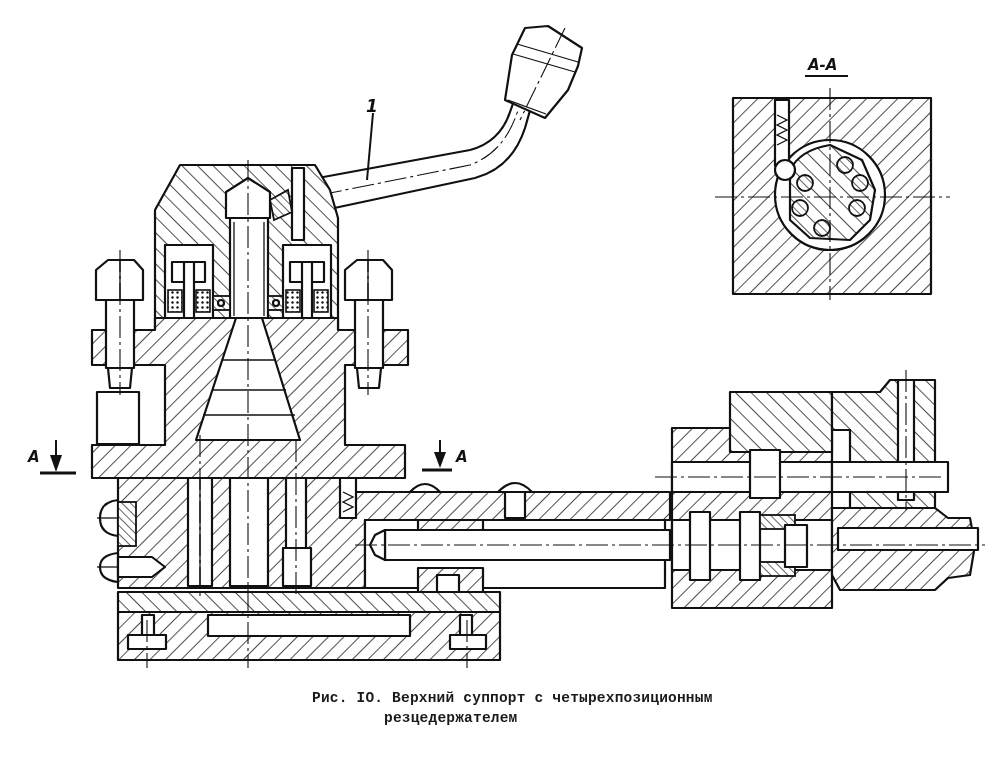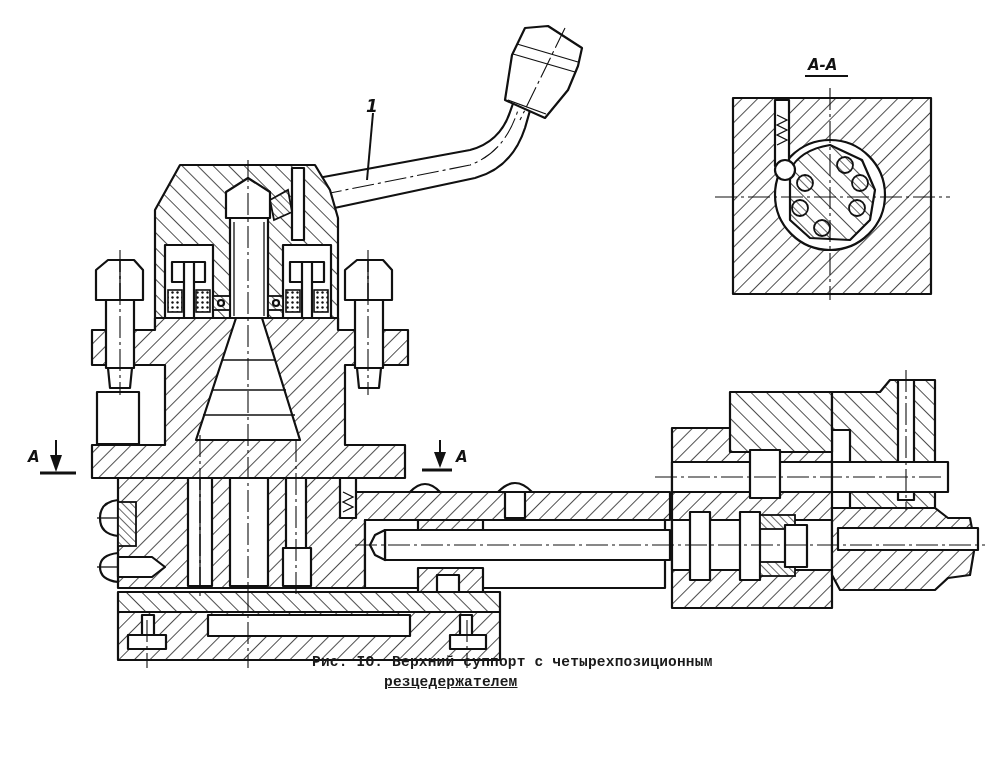--- a/index.html
+++ b/index.html
@@ -1,19 +1,19 @@
 <!DOCTYPE html>
 <html><head>
 <meta charset="utf-8">
 <style>
   html, body { margin: 0; padding: 0; background: #ffffff; }
   body { width: 1000px; height: 759px; position: relative; overflow: hidden; font-family: "DejaVu Sans Mono", monospace; }
   #drawing { position: absolute; left: 0; top: 0; width: 1000px; height: 759px; }
-  .caption { position: absolute; left: 312px; top: 652px; font-family: "Liberation Mono", "DejaVu Sans Mono", monospace; font-size: 14.5px; font-weight: bold; color: #1a1a1a; letter-spacing: 0.2px; line-height: 20px; }
-  .caption .line2 { padding-left: 72px; text-decoration: underline; }
+  .caption { position: absolute; left: 312px; top: 688px; font-family: "Liberation Mono", "DejaVu Sans Mono", monospace; font-size: 14.5px; font-weight: bold; color: #1a1a1a; letter-spacing: 0.2px; line-height: 20px; }
+  .caption .line2 { padding-left: 72px; }
   .lbl { font-family: "DejaVu Sans", sans-serif; font-style: italic; font-weight: bold; fill: #111; }
   .hf { fill: url(#hatchR); stroke: #111; stroke-width: 2.2; stroke-linejoin: round; }
   .hl { fill: url(#hatchL); stroke: #111; stroke-width: 2.2; stroke-linejoin: round; }
   .hfd { fill: url(#hatchDense); stroke: #111; stroke-width: 1.8; }
   .wf { fill: #fff; stroke: #111; stroke-width: 2.2; stroke-linejoin: round; }
   .thin { fill: none; stroke: #111; stroke-width: 1.3; }
   .cl { fill: none; stroke: #111; stroke-width: 1.1; stroke-dasharray: 22 4 3 4; }
   .xh { fill: url(#cross); stroke: #111; stroke-width: 1.6; }
 </style>
 </head>

